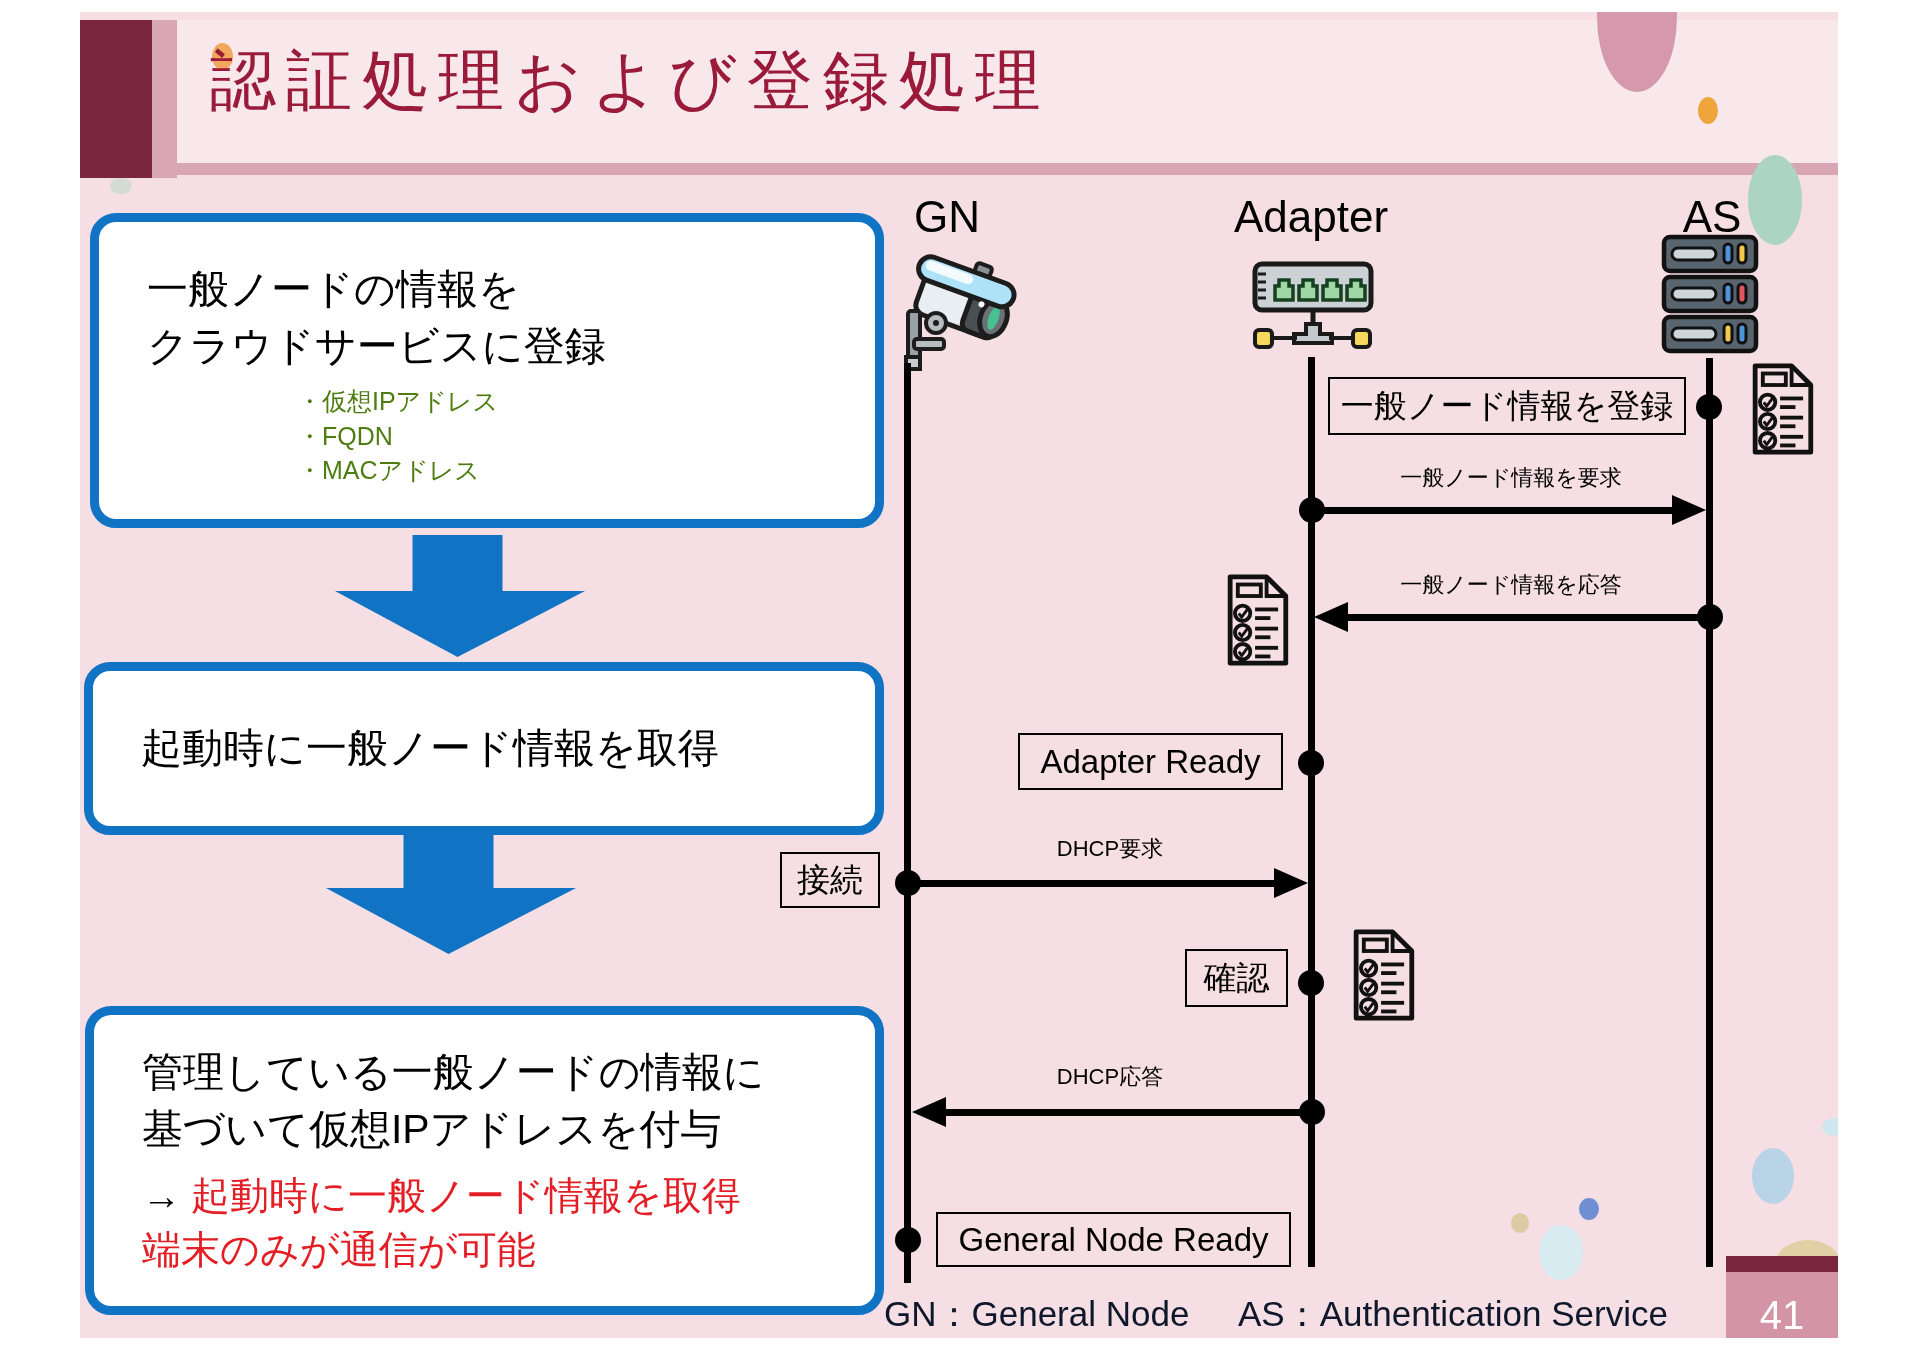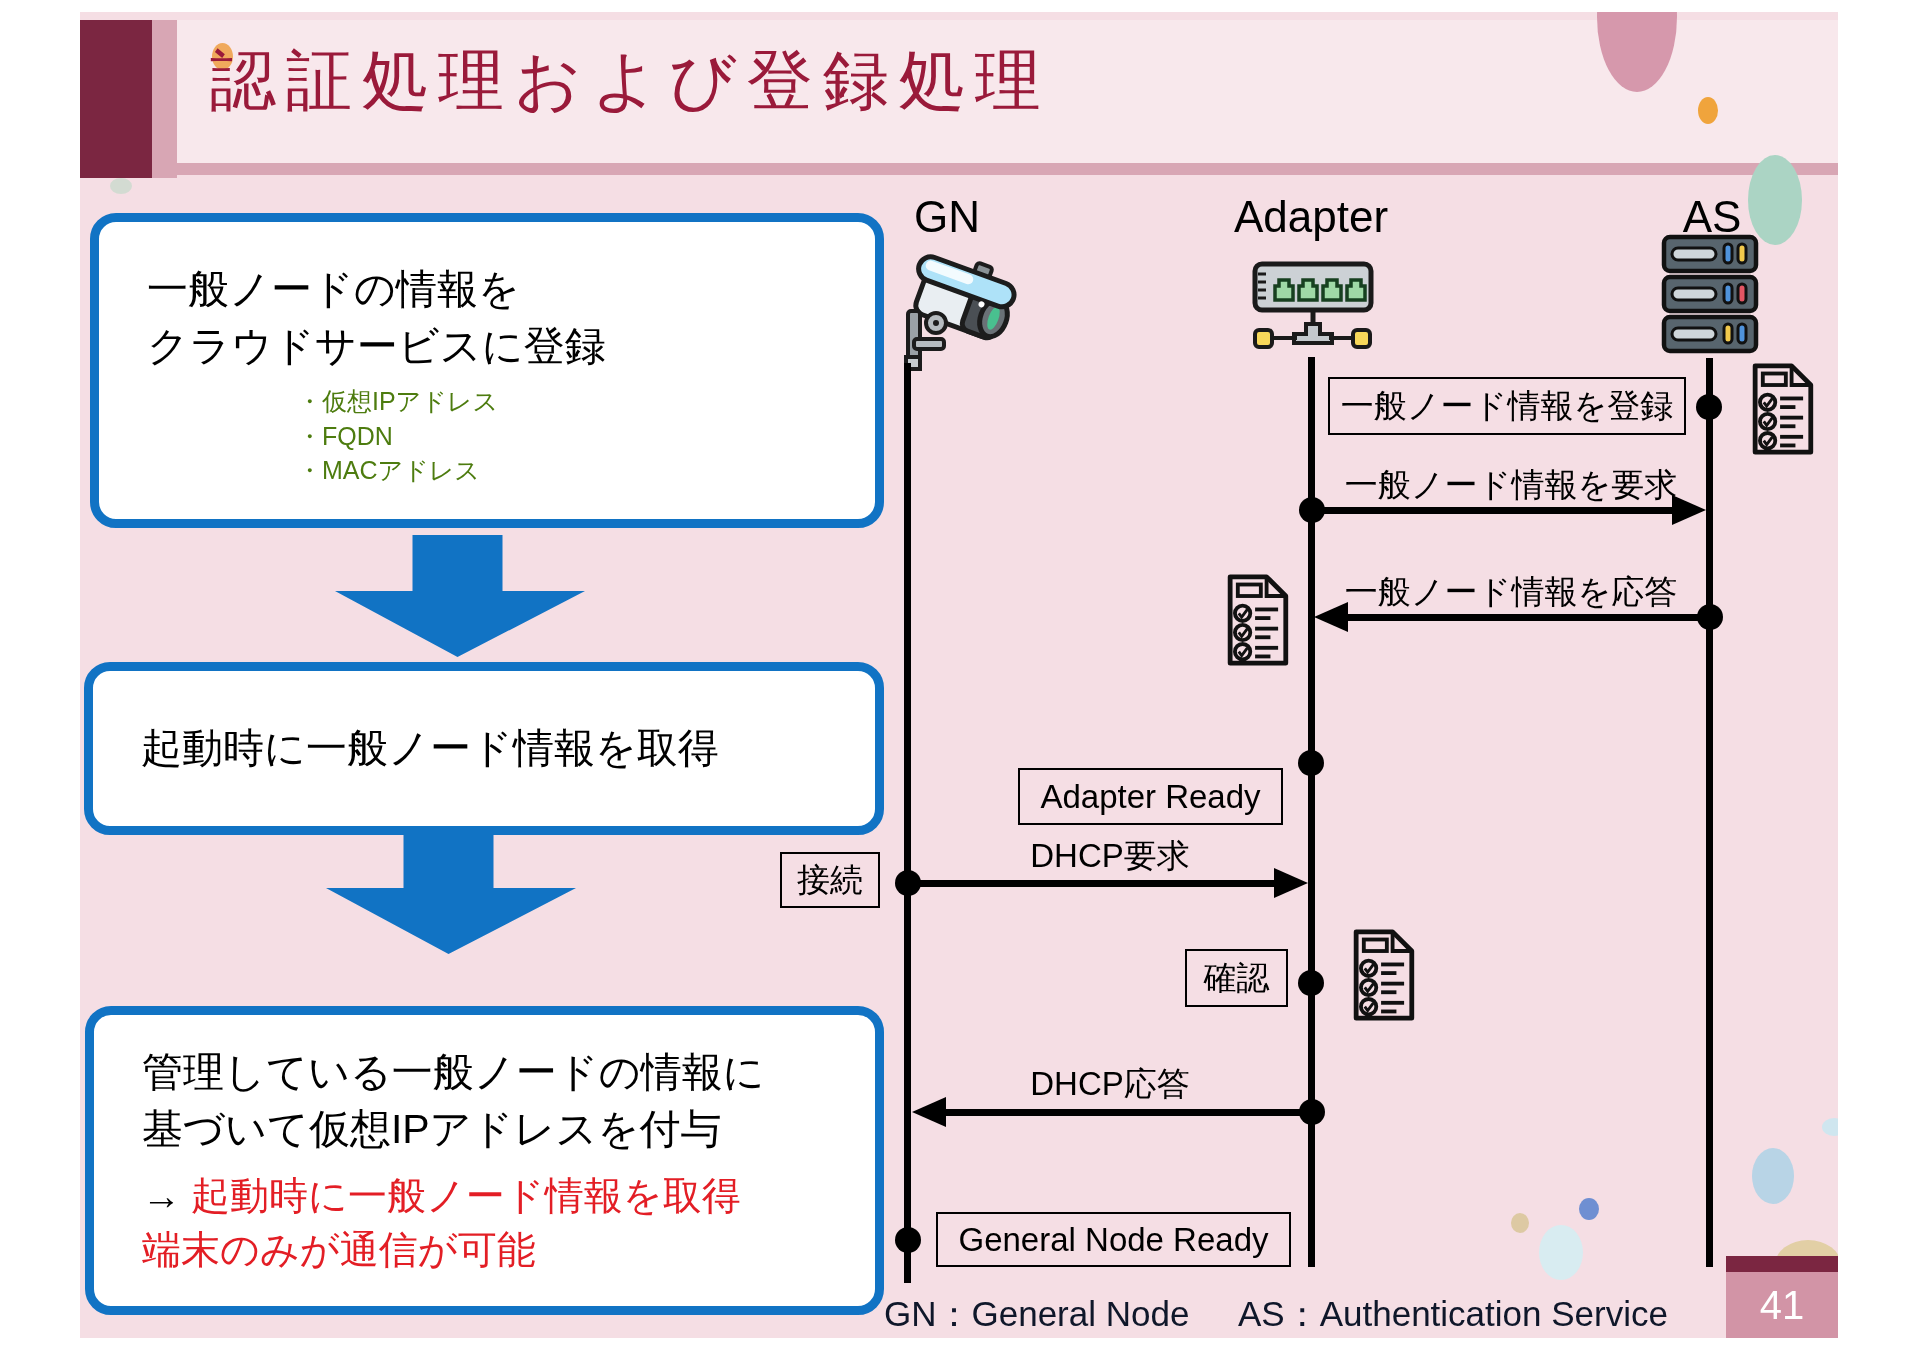--- a/index.html
+++ b/index.html
@@ -28,27 +28,27 @@
   .actor{position:absolute; width:200px; text-align:center; font-size:44px; color:#000;}
   .vline{position:absolute; width:7px; background:#000;}
   .hline{position:absolute; height:7px; background:#000;}
   .dot{position:absolute; width:26px; height:26px; background:#000; border-radius:50%;}
   .ah-r{position:absolute; width:0; height:0; border-top:15px solid transparent;
     border-bottom:15px solid transparent; border-left:34px solid #000;}
   .ah-l{position:absolute; width:0; height:0; border-top:15px solid transparent;
     border-bottom:15px solid transparent; border-right:34px solid #000;}
   .seqbox{position:absolute; border:2.5px solid #000; display:flex; align-items:center;
     justify-content:center; font-size:33px; color:#000; background:transparent;}
-  .msglabel{position:absolute; width:360px; text-align:center; font-size:33px; color:#000;}
+  .msglabel{position:absolute; width:360px; text-align:center; font-size:22px; color:#000;}
   .legend{position:absolute; font-size:35px; color:#0f172a;}
   #title{position:absolute; left:130px; top:24px; font-size:66px; letter-spacing:10px;
     color:var(--title-col);}
   #page-badge-num{position:absolute; left:1646px; top:1260px; width:112px; height:66px;
     background:var(--badge); color:#fff; font-size:40px; display:flex;
-    align-items:center; justify-content:center;}
+    align-items:flex-end; justify-content:center;}
 </style>
 </head>
 <body>
 
 <div id="slide">
 
   <div class="abs" style="left:0;top:8px;width:72px;height:158px;background:var(--maroon);"></div>
   <div class="abs" style="left:72px;top:8px;width:25px;height:158px;background:var(--dusty);"></div>
   <div class="abs" style="left:97px;top:8px;width:1661px;height:143px;background:var(--banner-bg);"></div>
   <div class="abs" style="left:97px;top:151px;width:1661px;height:12px;background:var(--dusty);"></div>
@@ -231,21 +231,21 @@
   <div class="msglabel" style="left:1251px;top:451px;">一般ノード情報を要求</div>
   <div class="hline" style="left:1232px;top:495px;width:368px;"></div>
   <div class="ah-r" style="left:1592px;top:483px;"></div>
   <div class="dot" style="left:1219px;top:485px;"></div>
 
   <div class="msglabel" style="left:1251px;top:558px;">一般ノード情報を応答</div>
   <div class="hline" style="left:1264px;top:602px;width:366px;"></div>
   <div class="ah-l" style="left:1234px;top:590px;"></div>
   <div class="dot" style="left:1617px;top:592px;"></div>
 
-  <div class="seqbox" style="left:938px;top:721px;width:265px;height:57px;margin-top:35px;">
+  <div class="seqbox" style="left:938px;top:721px;width:265px;height:57px;">
     <span>Adapter Ready</span>
   </div>
   <div class="dot" style="left:1218px;top:738px;"></div>
 
   <div class="msglabel" style="left:880px;top:822px;width:300px;">DHCP要求</div>
   <div class="seqbox" style="left:700px;top:840px;width:100px;height:56px;">
     <span>接続</span>
   </div>
   <div class="hline" style="left:828px;top:868px;width:374px;"></div>
   <div class="ah-r" style="left:1194px;top:856px;"></div>

